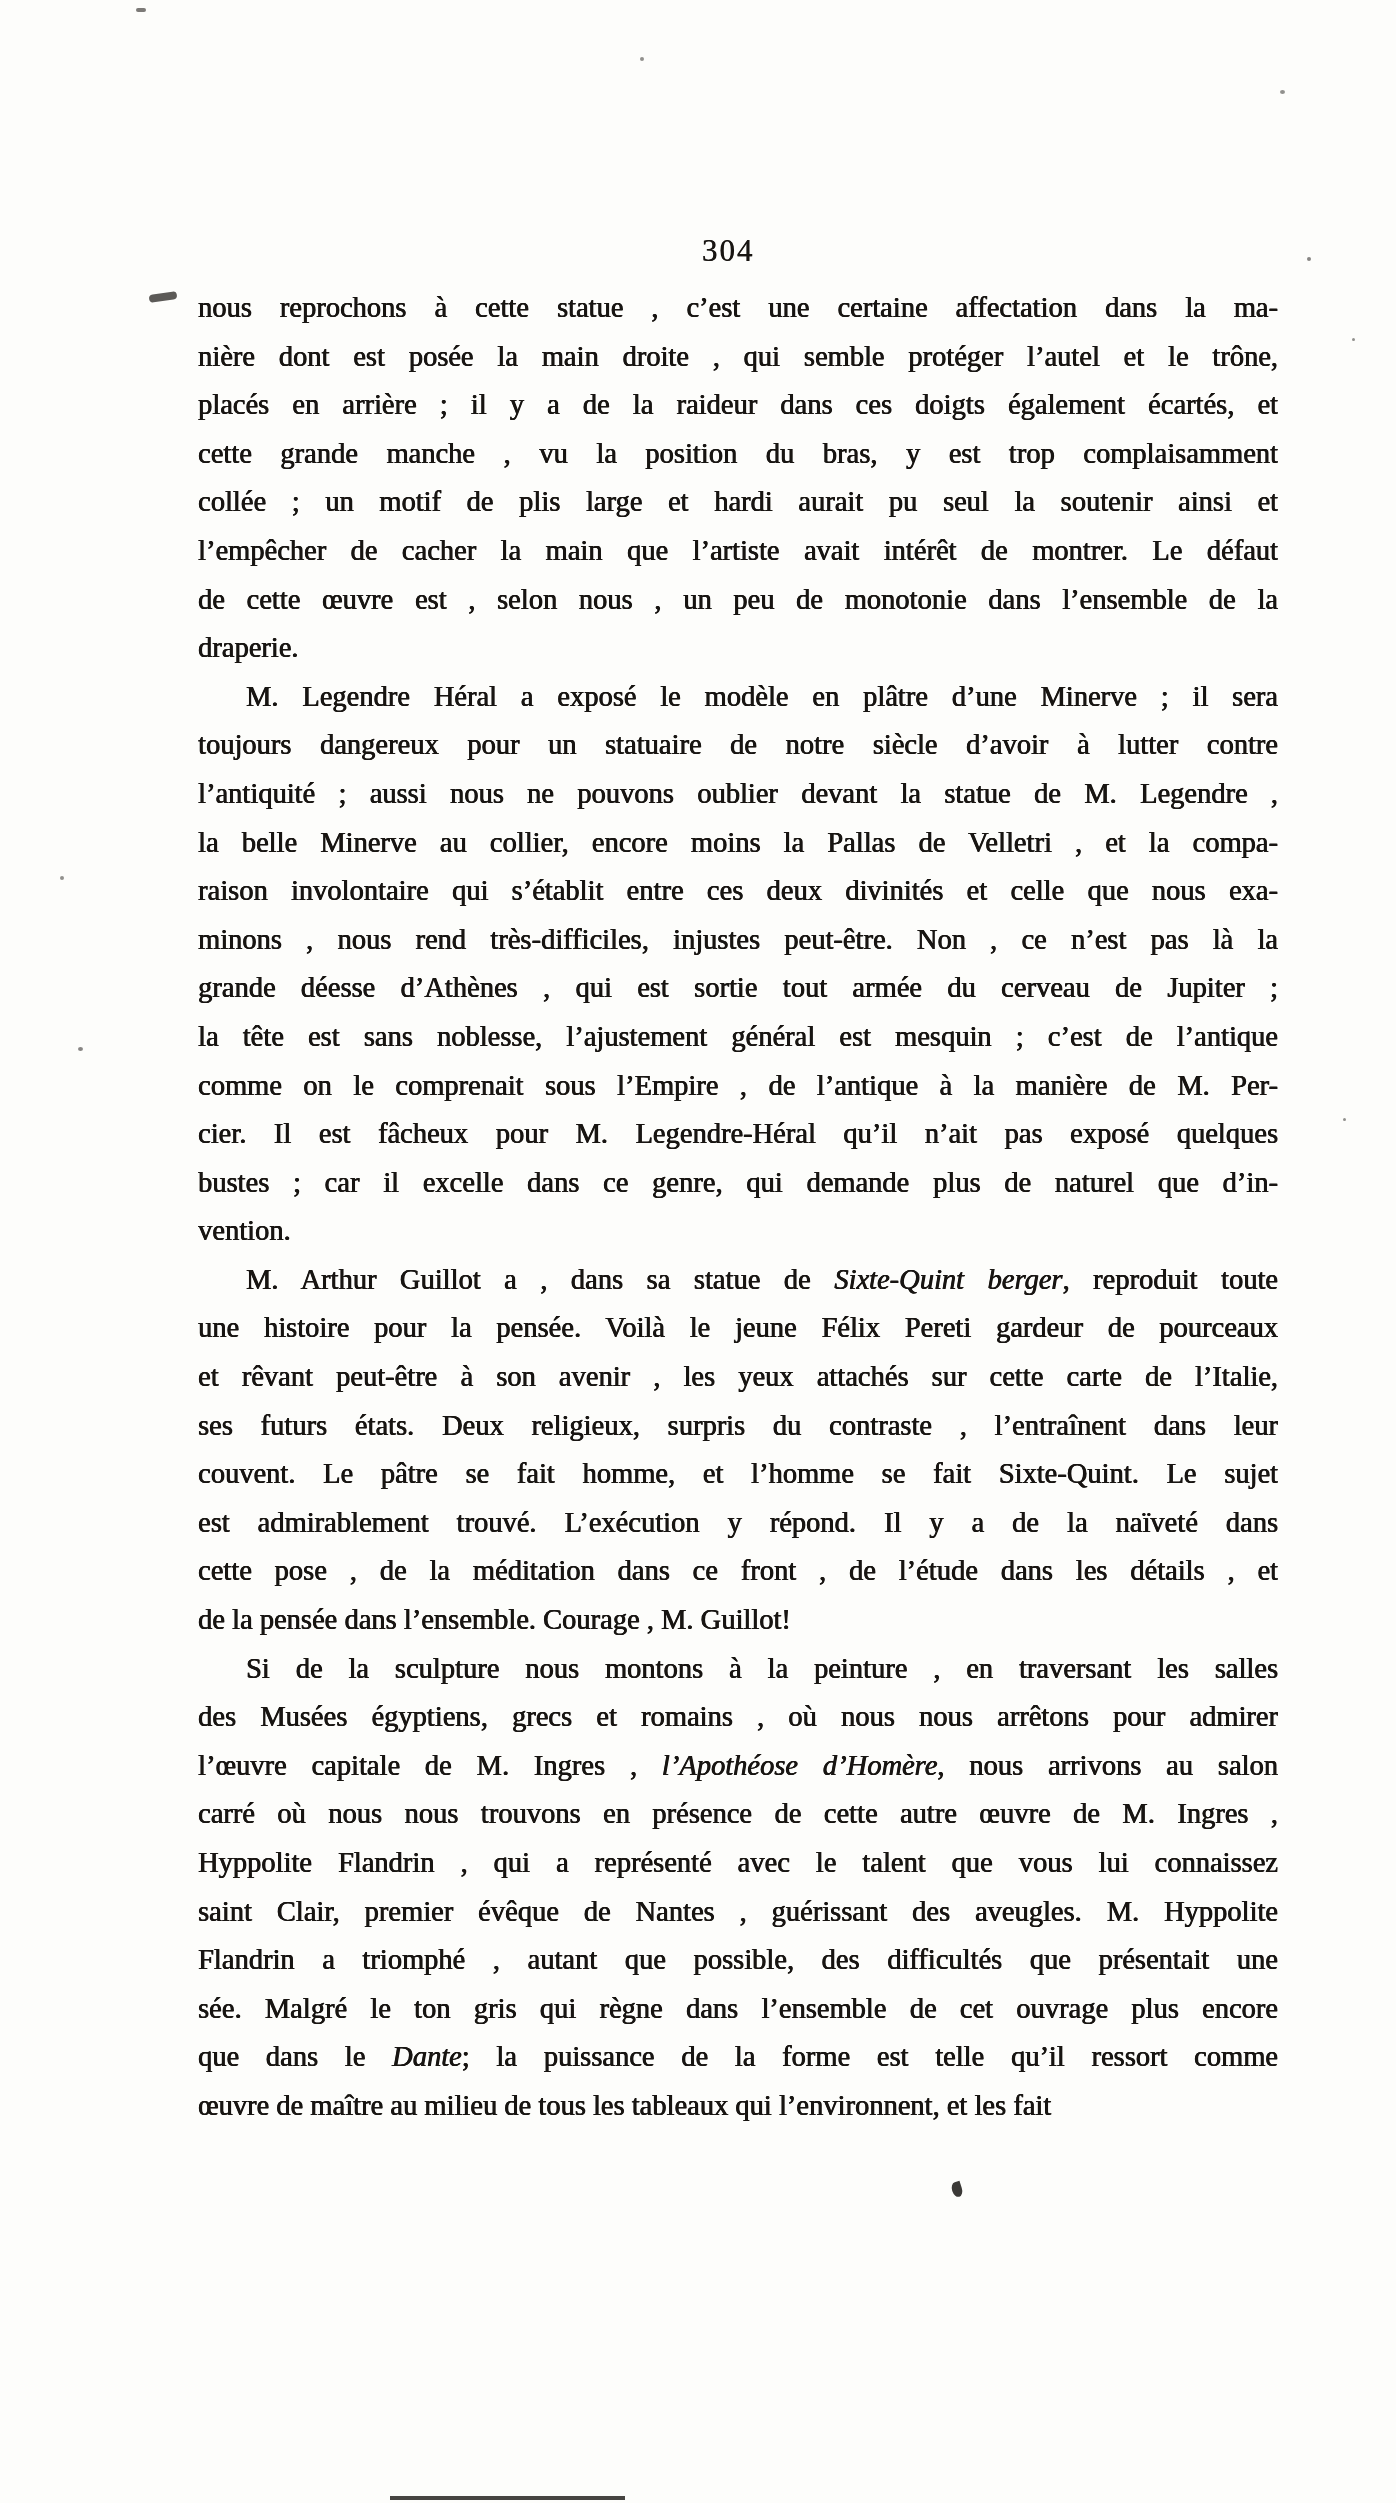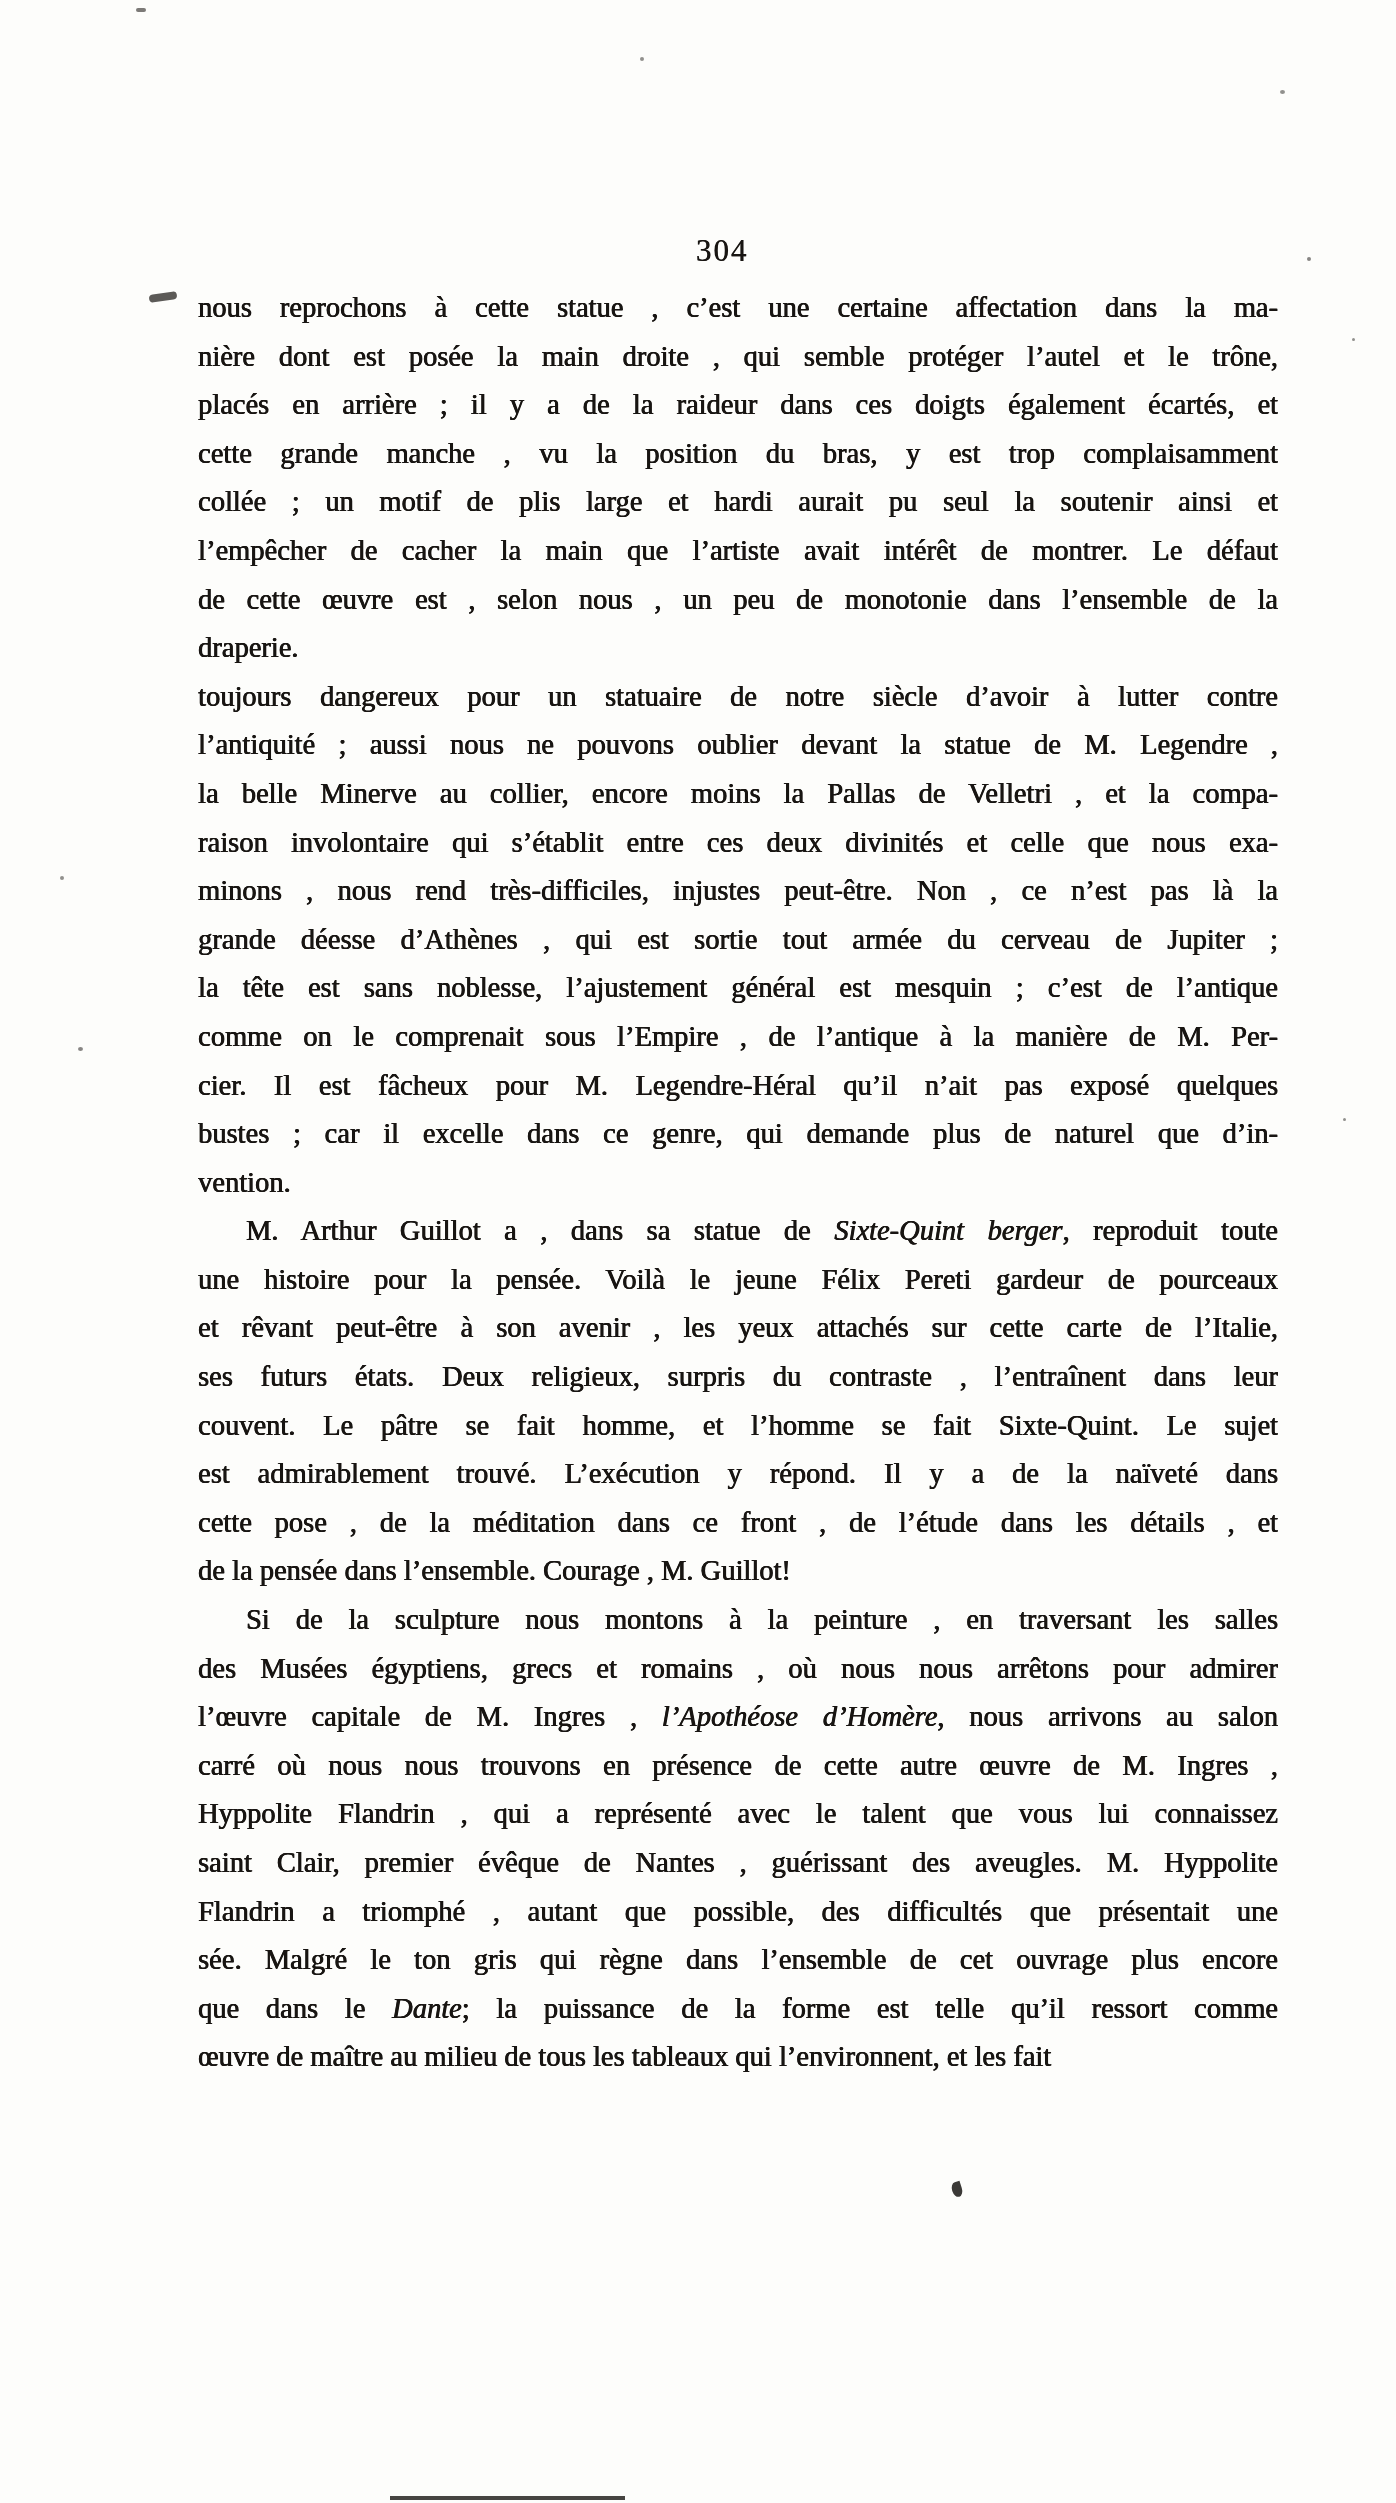--- a/index.html
+++ b/index.html
@@ -9,21 +9,21 @@
     width: 1396px;
     height: 2503px;
     background: #fdfdfb;
     overflow: hidden;
     font-family: "Liberation Serif", serif;
     color: #181512;
   }
   .page-number {
     position: absolute;
     top: 233px;
-    left: 182px;
+    left: 188px;
     width: 1080px;
     text-align: center;
     font-size: 31px;
     letter-spacing: 2px;
     text-shadow: 0.5px 0 0 currentColor;
   }
   .text-block {
     position: absolute;
     left: 198px;
     top: 284px;
@@ -61,20 +61,21 @@
         <div class="line"><span>nous reprochons à cette statue , c’est une certaine affectation dans la ma-</span></div>
         <div class="line"><span>nière dont est posée la main droite , qui semble protéger l’autel et le trône,</span></div>
         <div class="line"><span>placés en arrière ; il y a de la raideur dans ces doigts également écartés, et</span></div>
         <div class="line"><span>cette grande manche , vu la position du bras, y est trop complaisamment</span></div>
         <div class="line"><span>collée ; un motif de plis large et hardi aurait pu seul la soutenir ainsi et</span></div>
         <div class="line"><span>l’empêcher de cacher la main que l’artiste avait intérêt de montrer. Le défaut</span></div>
         <div class="line"><span>de cette œuvre est , selon nous , un peu de monotonie dans l’ensemble de la</span></div>
         <div class="line last"><span>draperie.</span></div>
       </div>
       <div class="paragraph">
+        <div class="line indent"><span>M. Legendre Héral a exposé le modèle en plâtre d’une Minerve ; il sera</span></div>
         <div class="line"><span>toujours dangereux pour un statuaire de notre siècle d’avoir à lutter contre</span></div>
         <div class="line"><span>l’antiquité ; aussi nous ne pouvons oublier devant la statue de M. Legendre ,</span></div>
         <div class="line"><span>la belle Minerve au collier, encore moins la Pallas de Velletri , et la compa-</span></div>
         <div class="line"><span>raison involontaire qui s’établit entre ces deux divinités et celle que nous exa-</span></div>
         <div class="line"><span>minons , nous rend très-difficiles, injustes peut-être. Non , ce n’est pas là la</span></div>
         <div class="line"><span>grande déesse d’Athènes , qui est sortie tout armée du cerveau de Jupiter ;</span></div>
         <div class="line"><span>la tête est sans noblesse, l’ajustement général est mesquin ; c’est de l’antique</span></div>
         <div class="line"><span>comme on le comprenait sous l’Empire , de l’antique à la manière de M. Per-</span></div>
         <div class="line"><span>cier. Il est fâcheux pour M. Legendre-Héral qu’il n’ait pas exposé quelques</span></div>
         <div class="line"><span>bustes ; car il excelle dans ce genre, qui demande plus de naturel que d’in-</span></div>

